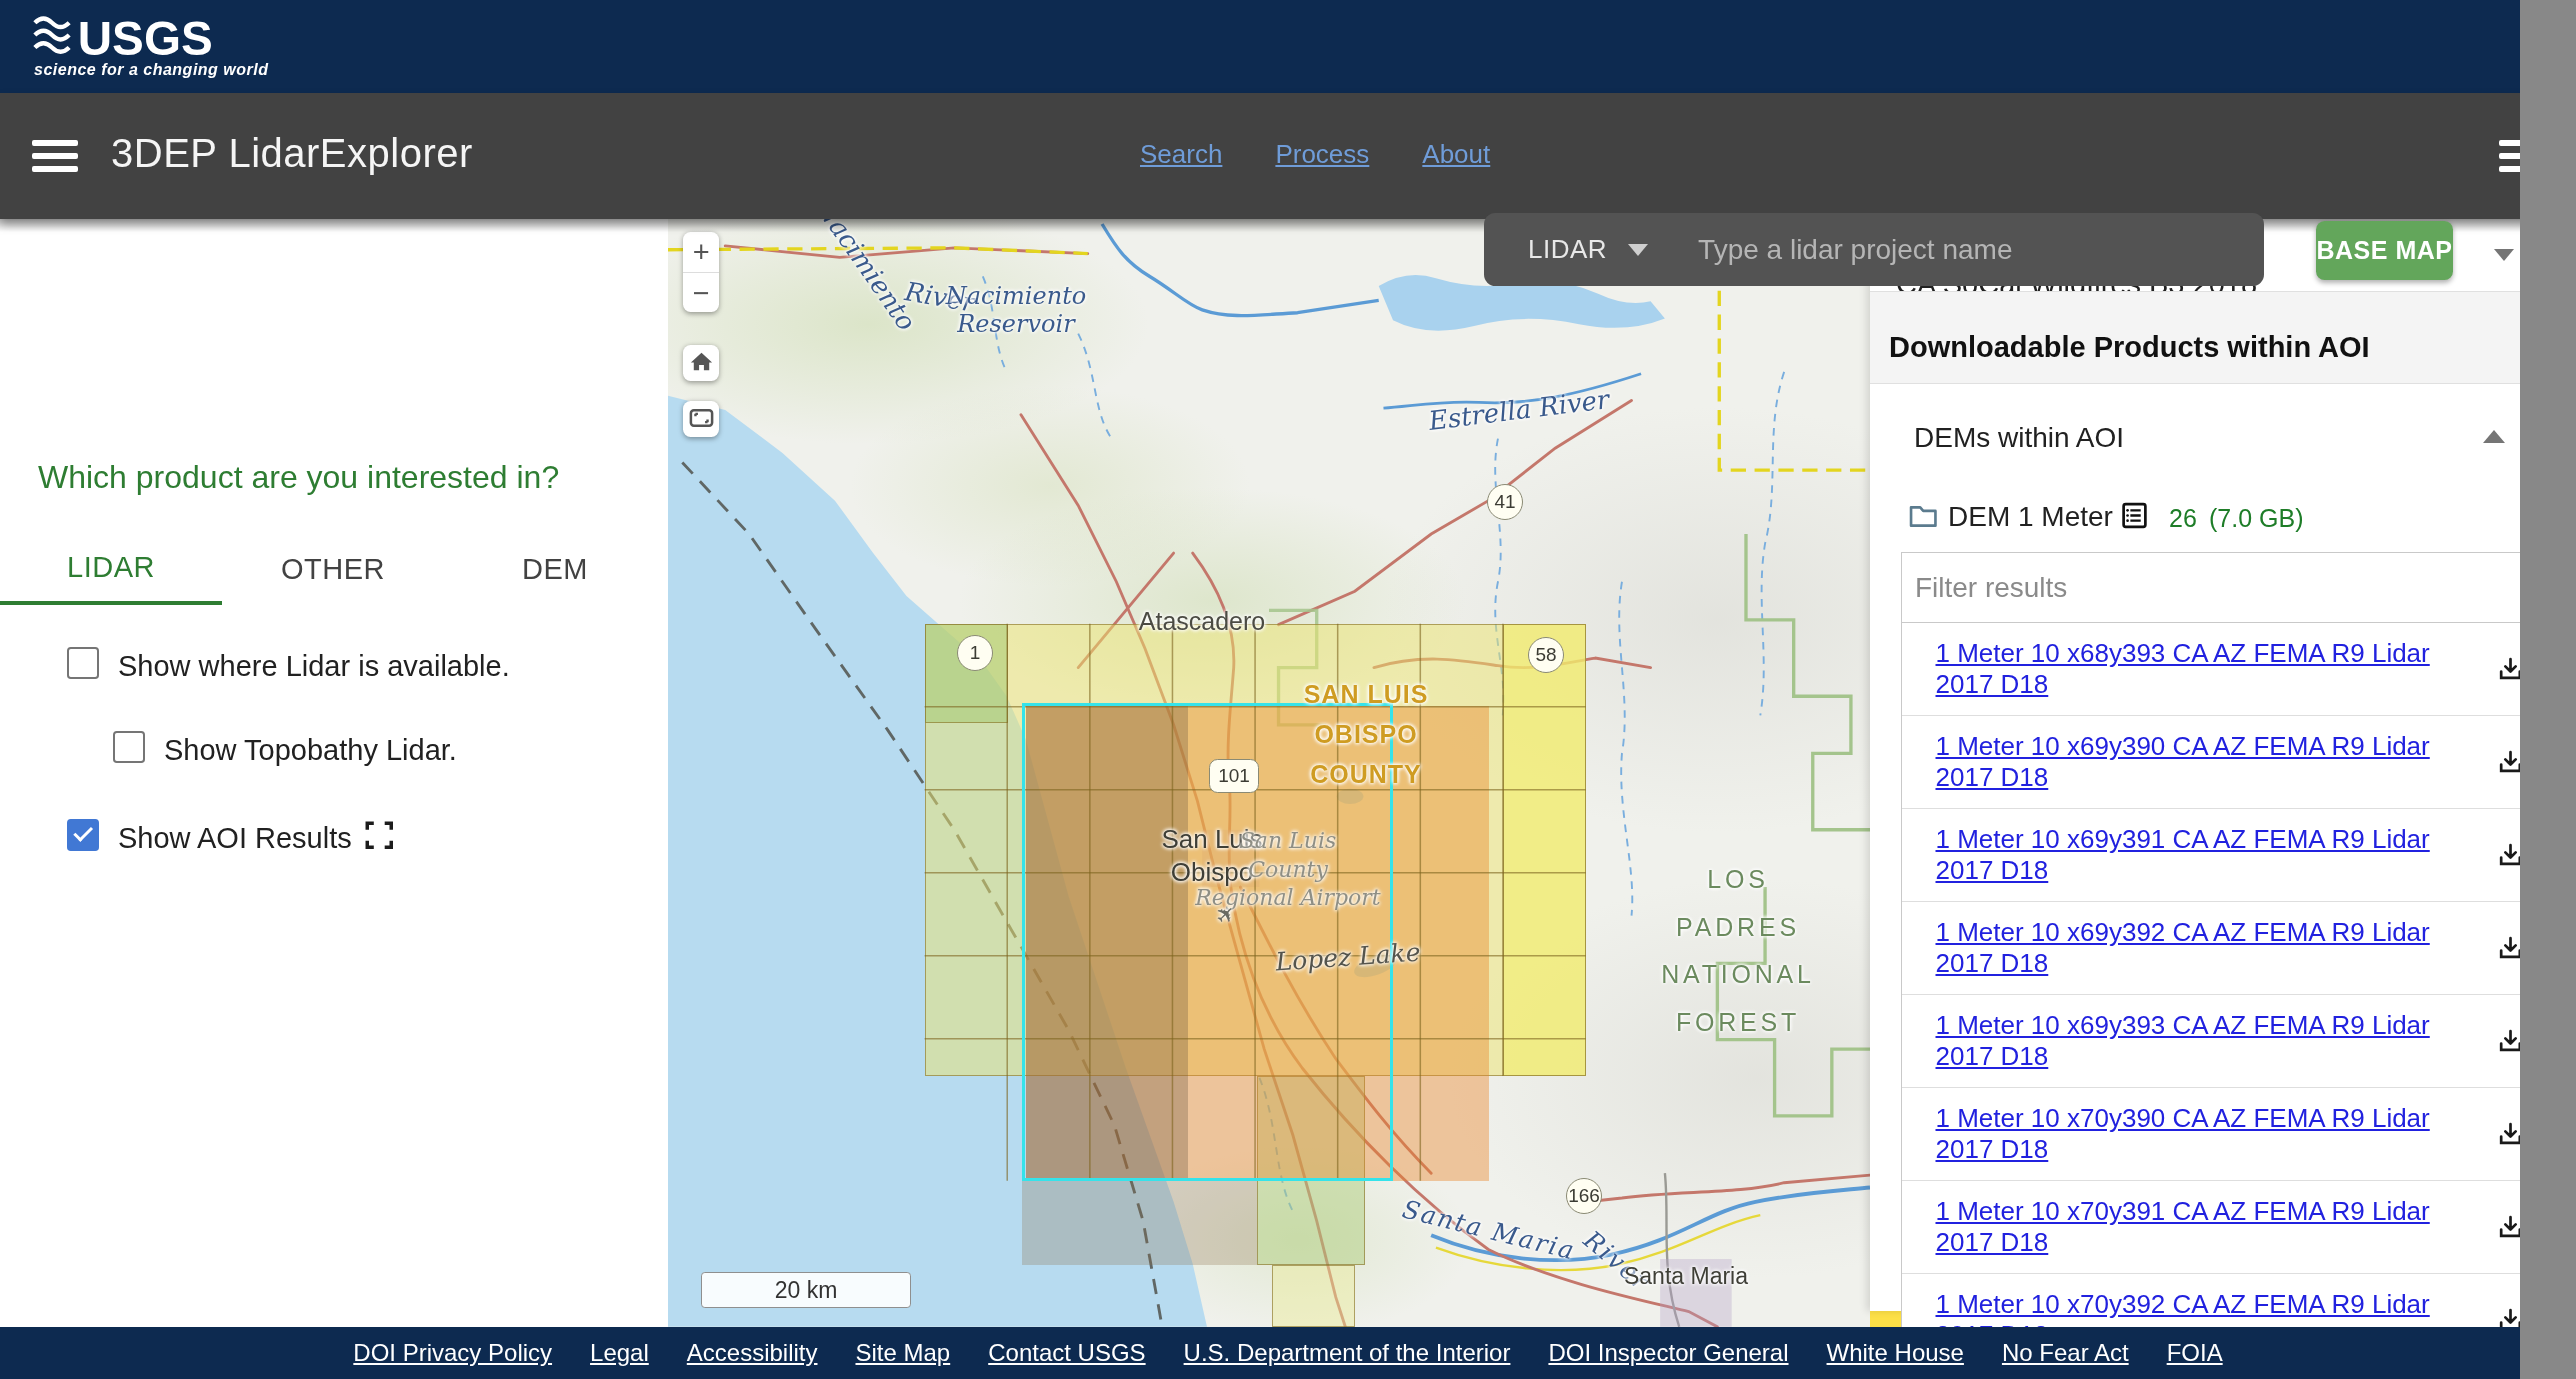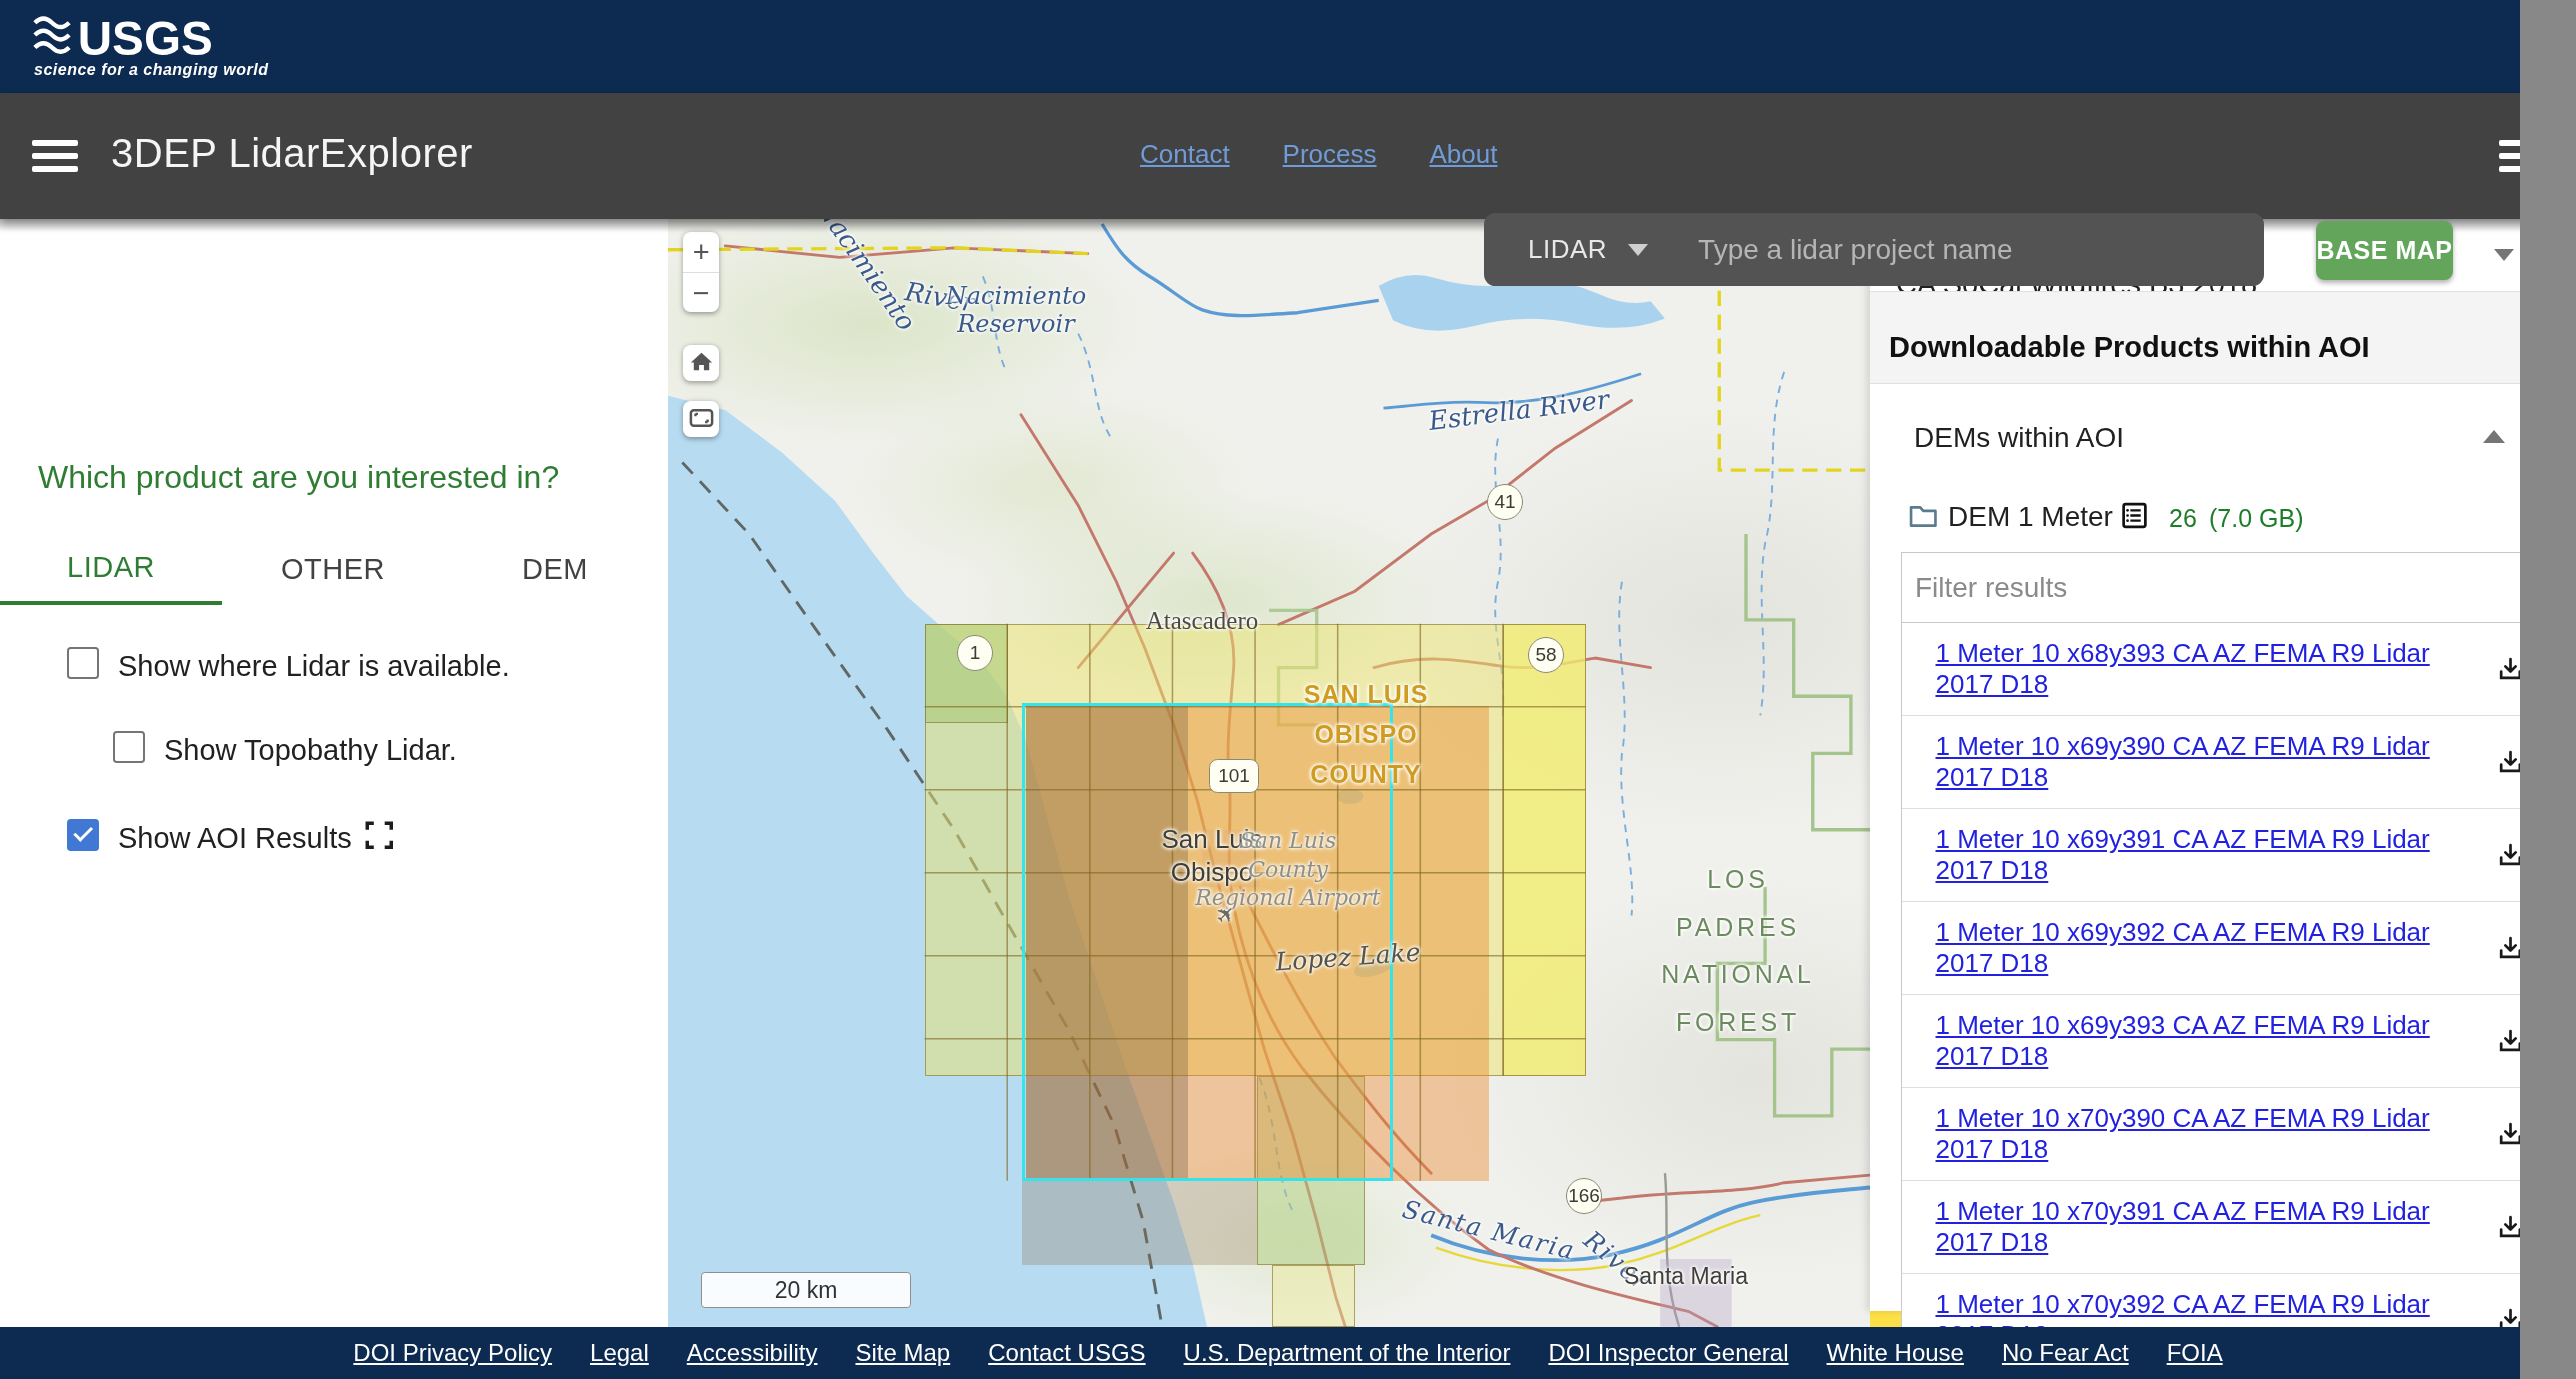--- a/index.html
+++ b/index.html
@@ -137,21 +137,21 @@
   </header>
 
   <div class="appbar">
     <button class="hamburger" style="left:32px;top:46px;">
       <span></span>
         <span></span>
         <span style="margin-bottom:0"></span>
     </button>
     <div class="app-title">3DEP LidarExplorer</div>
     <nav class="navlinks">
-      <a>Contact</a>
+      <a>Search</a>
       <a>Process</a>
       <a>About</a>
     </nav>
     <div class="searchbox">
       <div class="search-cat">
         <span class="lbl">LIDAR</span>
         <span class="tri-down"></span>
       </div>
       <input class="search-input" placeholder="Type a lidar project name" style="">
     </div>
@@ -247,21 +247,21 @@
       </g>
     </svg>
 
     <div class="aoi" style="left:354px;top:484px;width:371px;height:478px;"></div>
 
     <div class="maplabel water" style="left:198px;top:46px;font-size:26px;transform:translate(-50%,-50%) rotate(55deg);">Nacimiento</div>
     <div class="maplabel water" style="left:272px;top:78px;font-size:26px;transform:translate(-50%,-50%) rotate(10deg);">River</div>
     <div class="maplabel water pre" style="left:348px;top:91px;font-size:24px;">Nacimiento
 Reservoir</div>
     <div class="maplabel water" style="left:851px;top:191px;font-size:26px;transform:translate(-50%,-50%) rotate(-7deg);">Estrella River</div>
-    <div class="maplabel" style="left:534px;top:402px;font-size:25px;font-family:Liberation Serif, serif;">Atascadero</div>
+    <div class="maplabel" style="left:534px;top:402px;font-size:25px;">Atascadero</div>
     <div class="maplabel pre" style="left:698px;top:515px;font-size:25px;font-weight:bold;color:#cf9c22;letter-spacing:1px;line-height:1.6;">SAN LUIS
 OBISPO
 COUNTY</div>
     <div class="maplabel pre" style="left:544px;top:636px;font-size:26px;color:#3f3f37;line-height:1.25;">San Luis
 Obispo</div>
     <div class="maplabel pre water" style="left:620px;top:651px;font-size:22px;color:#8f8f85;line-height:1.3;">San Luis
 County
 Regional Airport</div>
     <div class="maplabel" style="left:558px;top:696px;font-size:23px;color:#6a6a62;transform:translate(-50%,-50%) rotate(-45deg);">✈</div>
     <div class="maplabel water" style="left:680px;top:738px;font-size:25px;color:#55554d;transform:translate(-50%,-50%) rotate(-4deg);">Lopez Lake</div>

